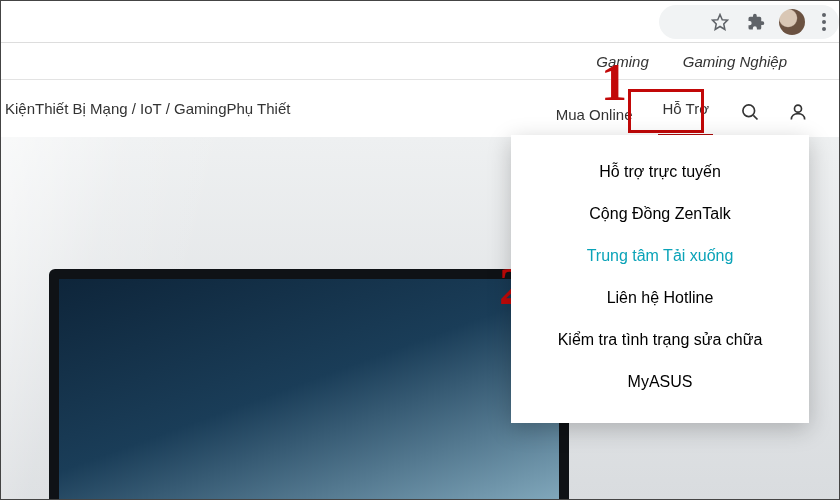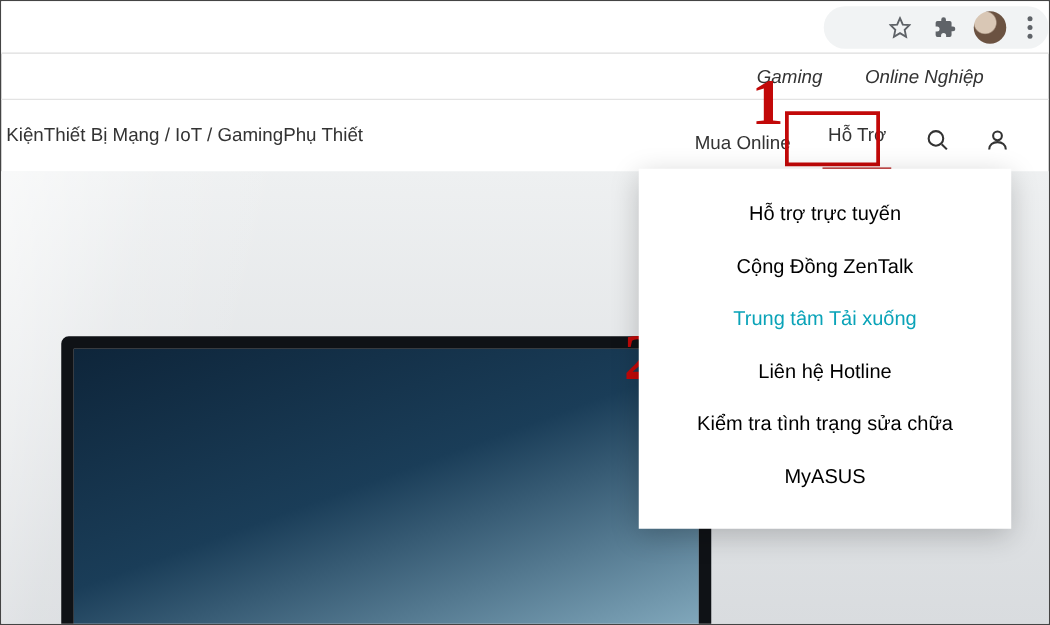--- a/index.html
+++ b/index.html
@@ -144,21 +144,21 @@
     <div class="avatar"></div>
     <div class="kebab">
         <span></span>
         <span></span>
         <span></span>
       </div>
   </div>
 
   <div class="topnav">
     <div class="item">Gaming</div>
-    <div class="item">Online Nghiệp</div>
+    <div class="item">Gaming Nghiệp</div>
   </div>
   <div class="divider"></div>
 
   <div class="mainnav">
     <div class="left">
       <div class="item">Kiện</div>
       <div class="item">Thiết Bị Mạng / IoT / Gaming</div>
       <div class="item">Phụ Thiết</div>
     </div>
     <div class="right">

